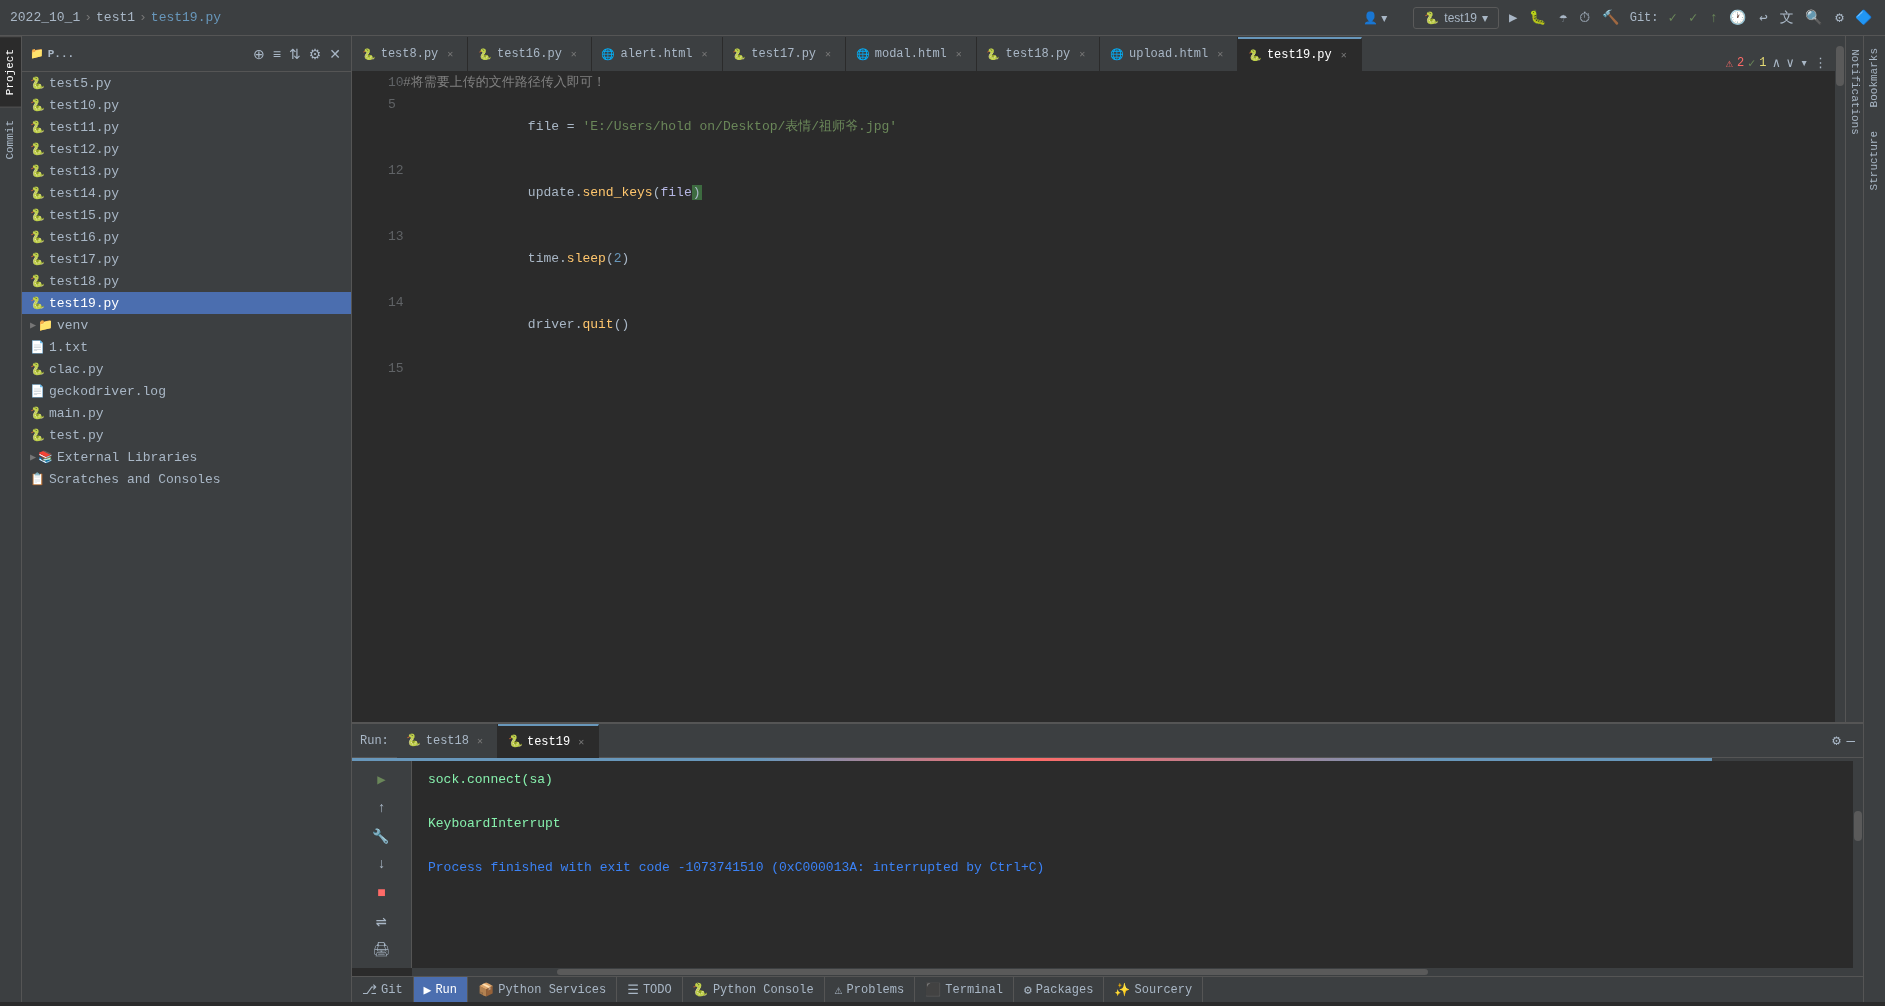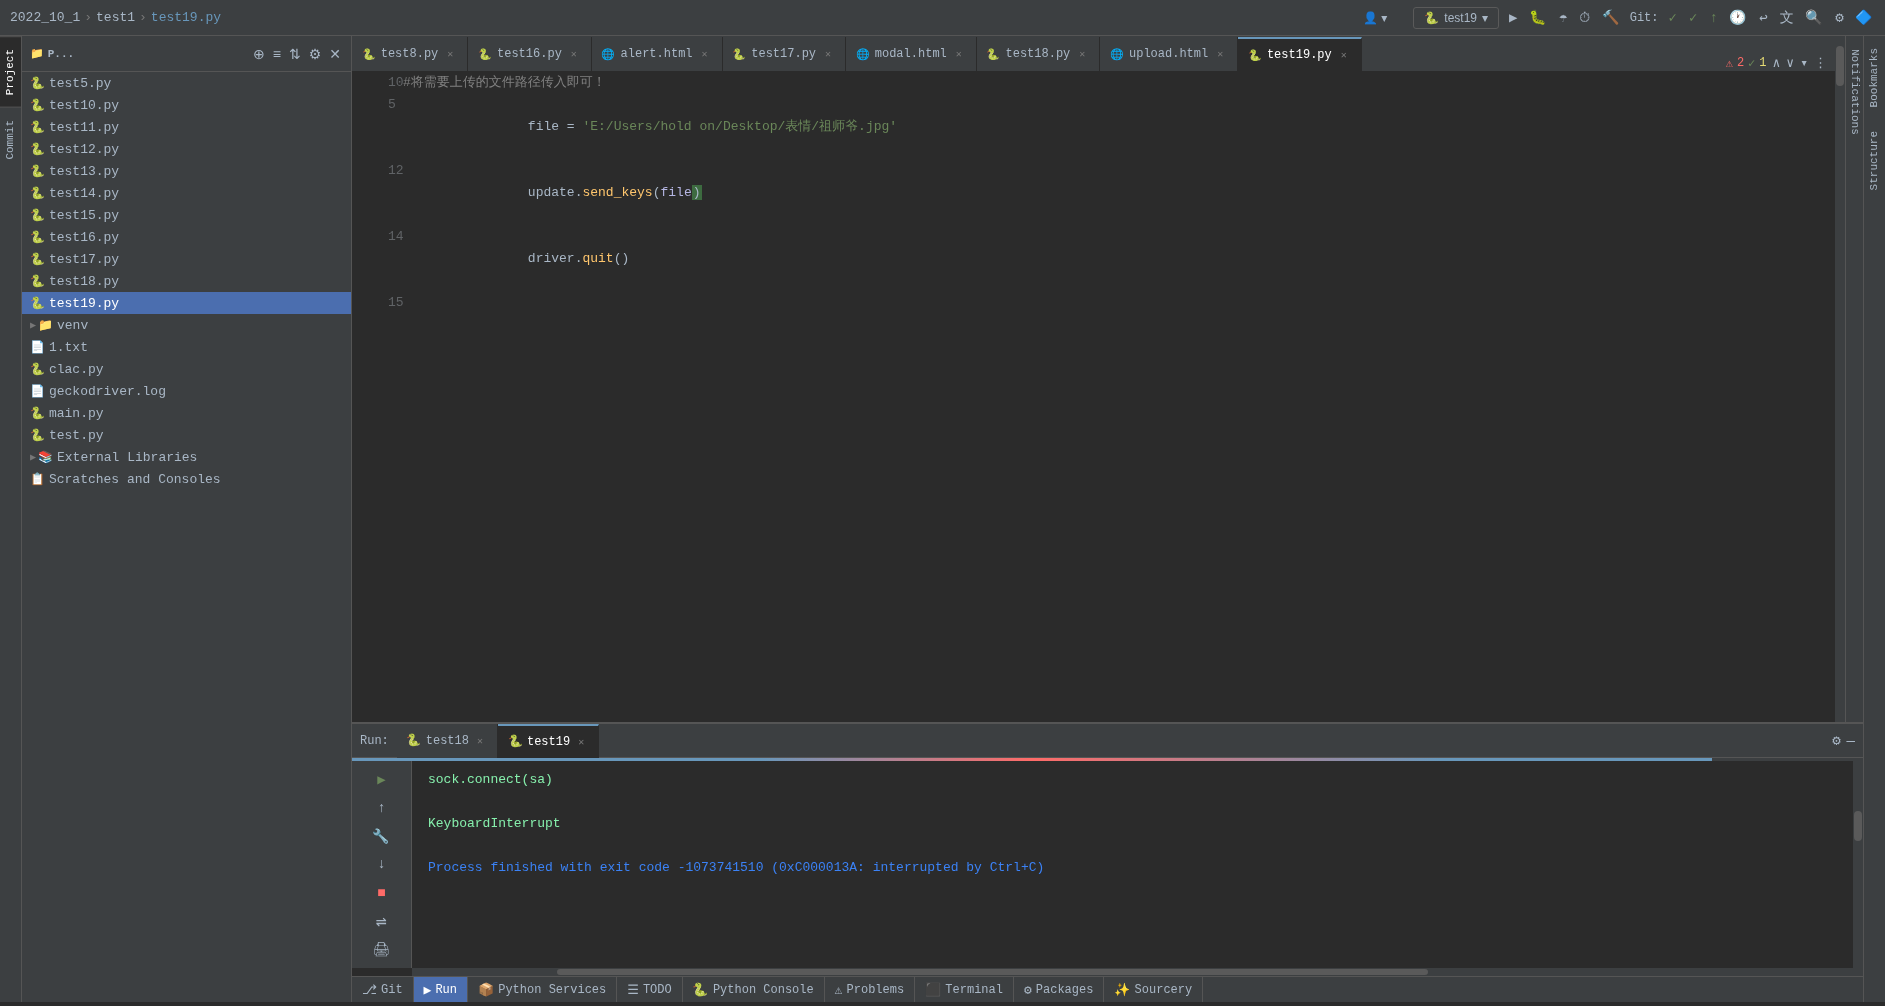--- a/index.html
+++ b/index.html
@@ -612,20 +612,26 @@
               </span>
             </div>
 
             <div class="code-line">
               <span class="line-number">12</span>
               <span class="line-content">
                 <span class="code-var">update</span><span style="color:#a9b7c6;">.</span><span class="code-method">send_keys</span><span style="color:#a9b7c6;">(</span><span class="code-param">file</span><span style="color:#a9b7c6; background:#3d6b40; padding:0 1px;">)</span>
               </span>
             </div>
 
+            <div class="code-line">
+              <span class="line-number">13</span>
+              <span class="line-content">
+                <span class="code-var">time</span><span style="color:#a9b7c6;">.</span><span class="code-method">sleep</span><span style="color:#a9b7c6;">(</span><span class="code-number">2</span><span style="color:#a9b7c6;">)</span>
+              </span>
+            </div>
 
             <div class="code-line">
               <span class="line-number">14</span>
               <span class="line-content">
                 <span class="code-var">driver</span><span style="color:#a9b7c6;">.</span><span class="code-method">quit</span><span style="color:#a9b7c6;">()</span>
               </span>
             </div>
 
             <div class="code-line">
               <span class="line-number">15</span>

